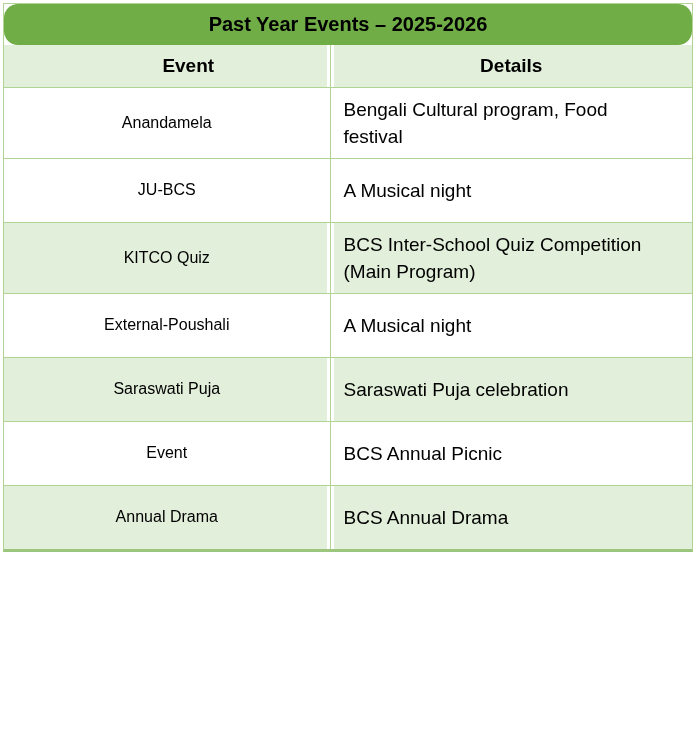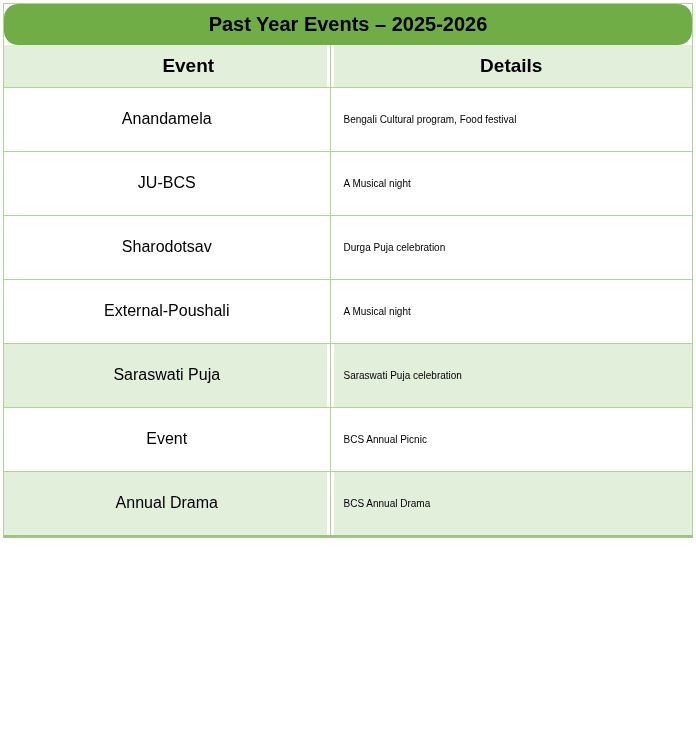--- a/index.html
+++ b/index.html
@@ -65,21 +65,21 @@
   }
   td.event-cell {
     font-weight: normal;
     font-size: 16px;
     text-align: center;
     padding: 8px 10px;
     box-shadow: inset -3px 0 0 #ffffff;
   }
   td.details-cell {
     border-left: 1px solid var(--grid);
-    font-size: 10px;
+    font-size: 19px;
     line-height: 27px;
     text-align: left;
     padding: 8px 22px 8px 13px;
     box-shadow: inset 3px 0 0 #ffffff;
   }
 </style>
 </head>
 <body>
 
 <div class="event-table-wrap">
@@ -93,23 +93,23 @@
     </thead>
     <tbody id="rows-body">
         <tr class="plain">
           <td class="event-cell">Anandamela</td>
           <td class="details-cell">Bengali Cultural program, Food festival</td>
         </tr>
         <tr class="plain">
           <td class="event-cell">JU-BCS</td>
           <td class="details-cell">A Musical night</td>
         </tr>
-        <tr class="plain">
-          <td class="event-cell">Sharodotsav</td>
-          <td class="details-cell">Durga Puja celebration</td>
+        <tr class="band">
+          <td class="event-cell">KITCO Quiz</td>
+          <td class="details-cell">BCS Inter-School Quiz Competition (Main Program)</td>
         </tr>
         <tr class="plain">
           <td class="event-cell">External-Poushali</td>
           <td class="details-cell">A Musical night</td>
         </tr>
         <tr class="band">
           <td class="event-cell">Saraswati Puja</td>
           <td class="details-cell">Saraswati Puja celebration</td>
         </tr>
         <tr class="plain">

